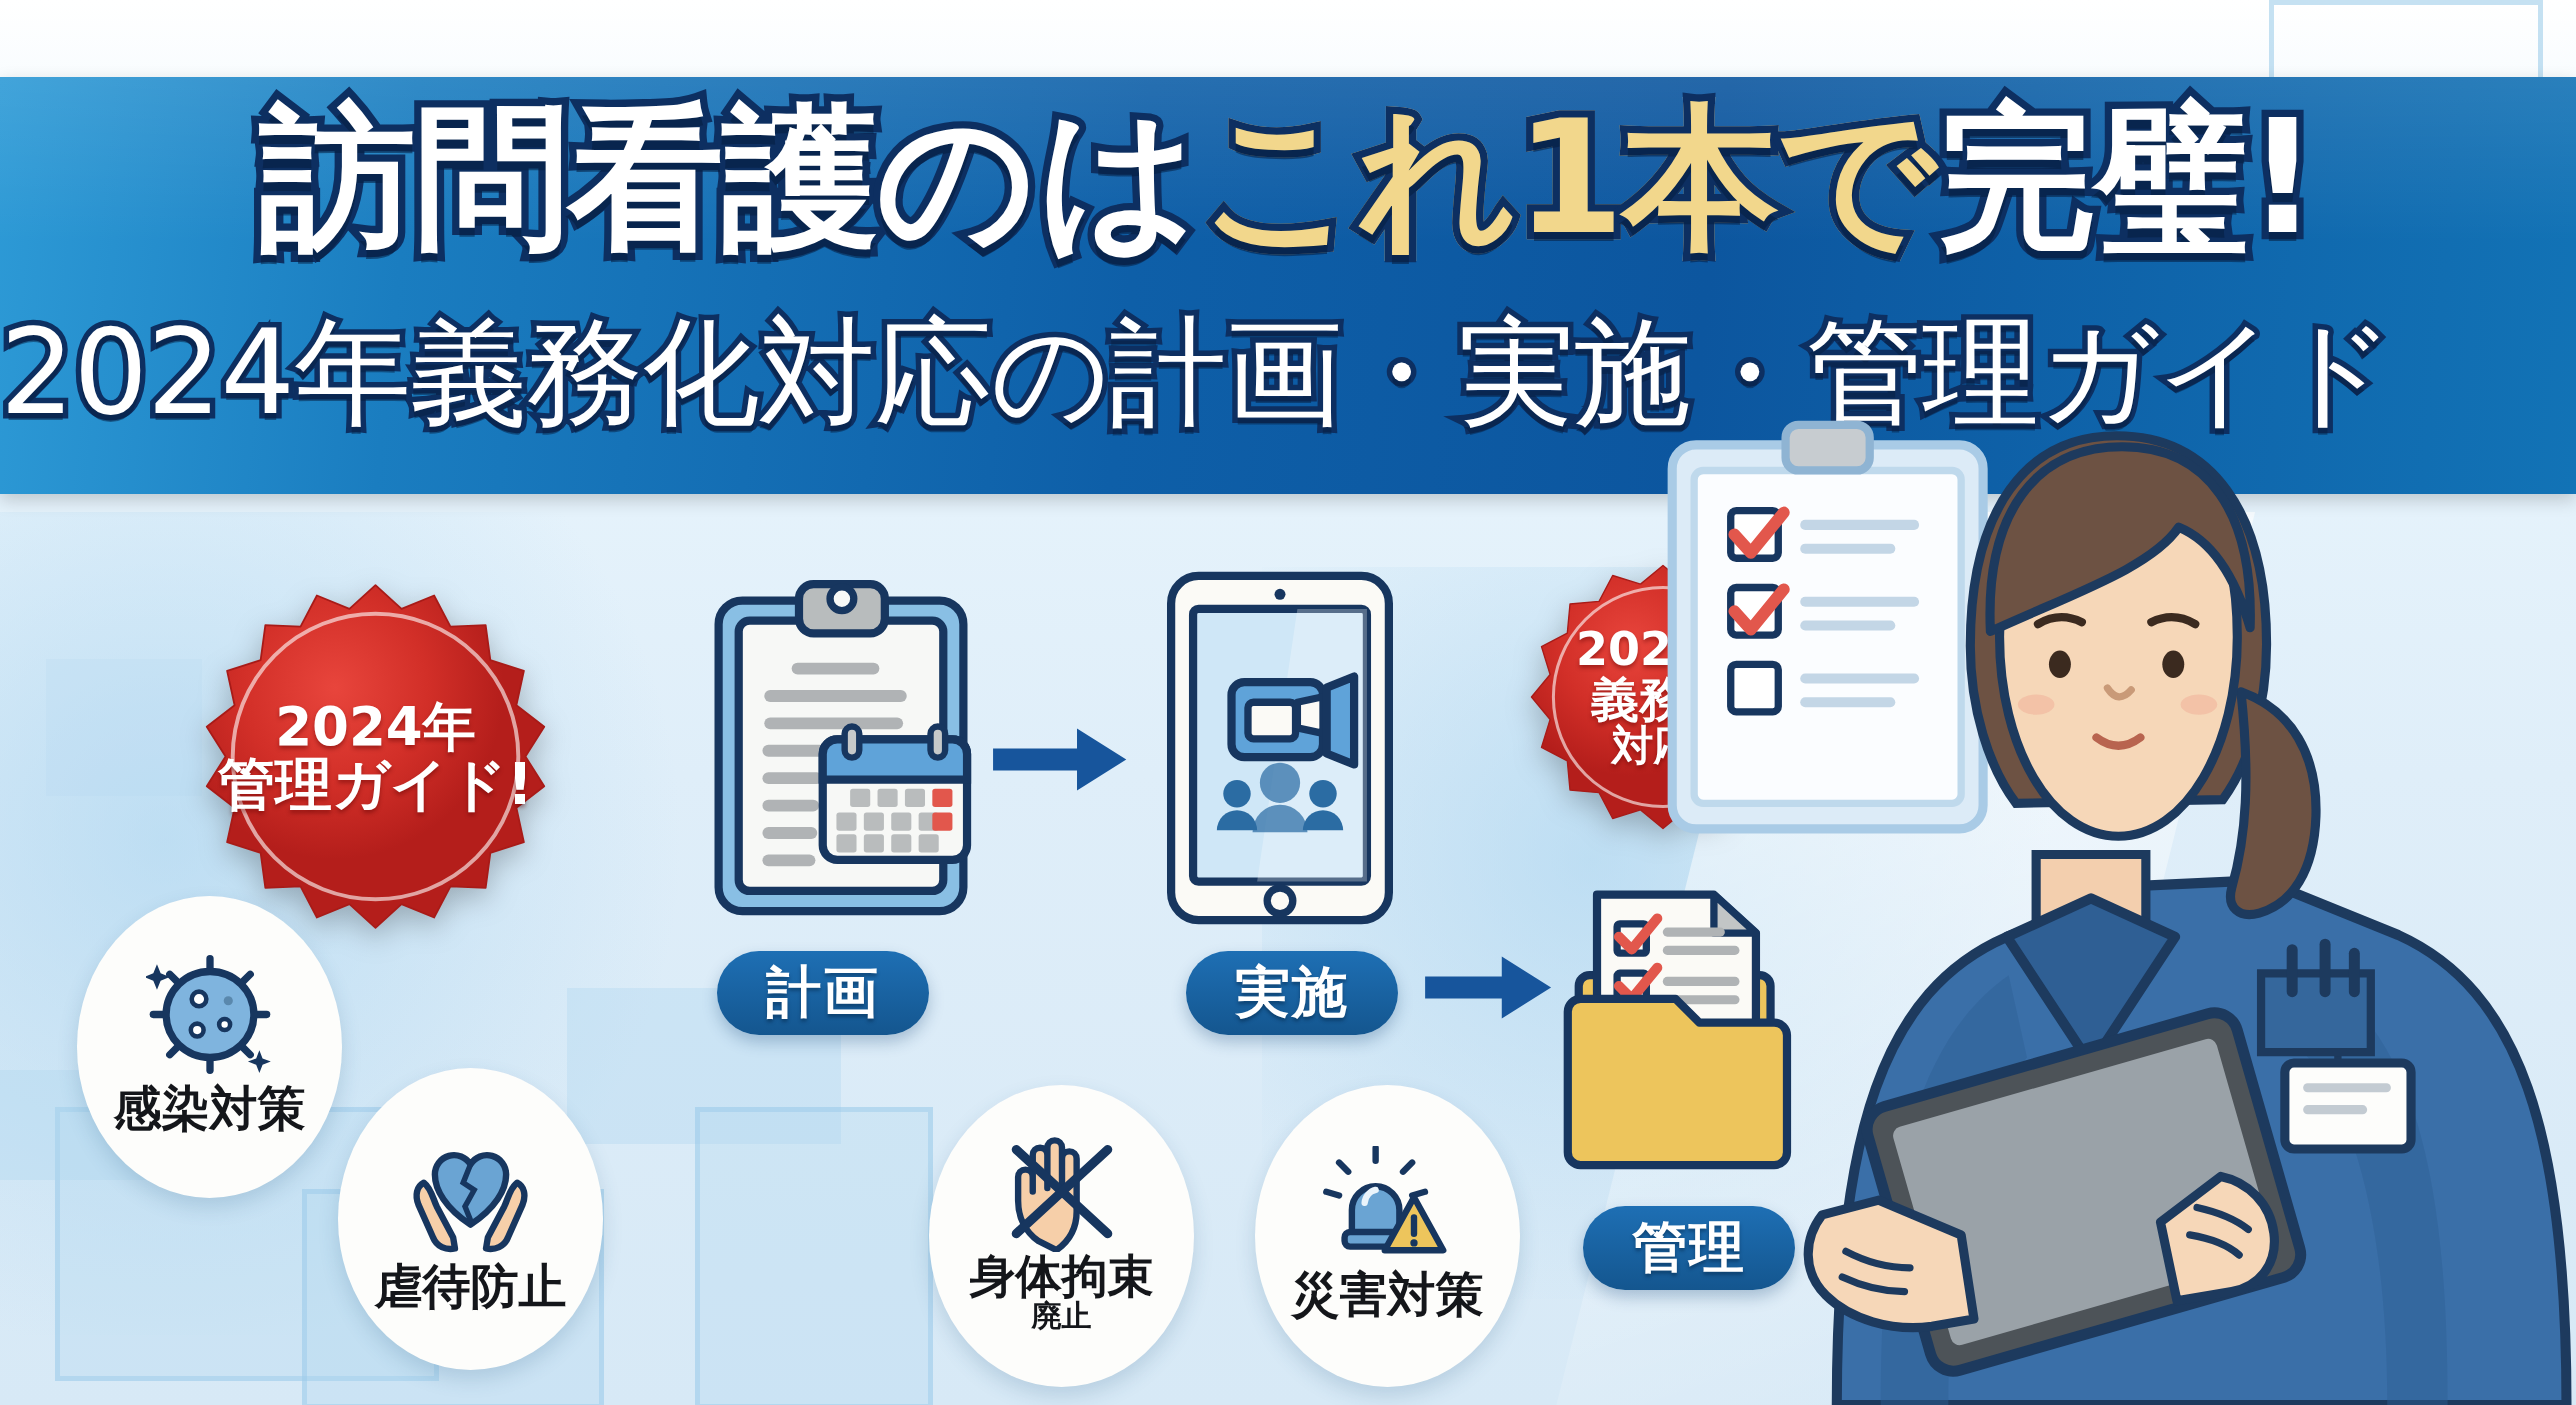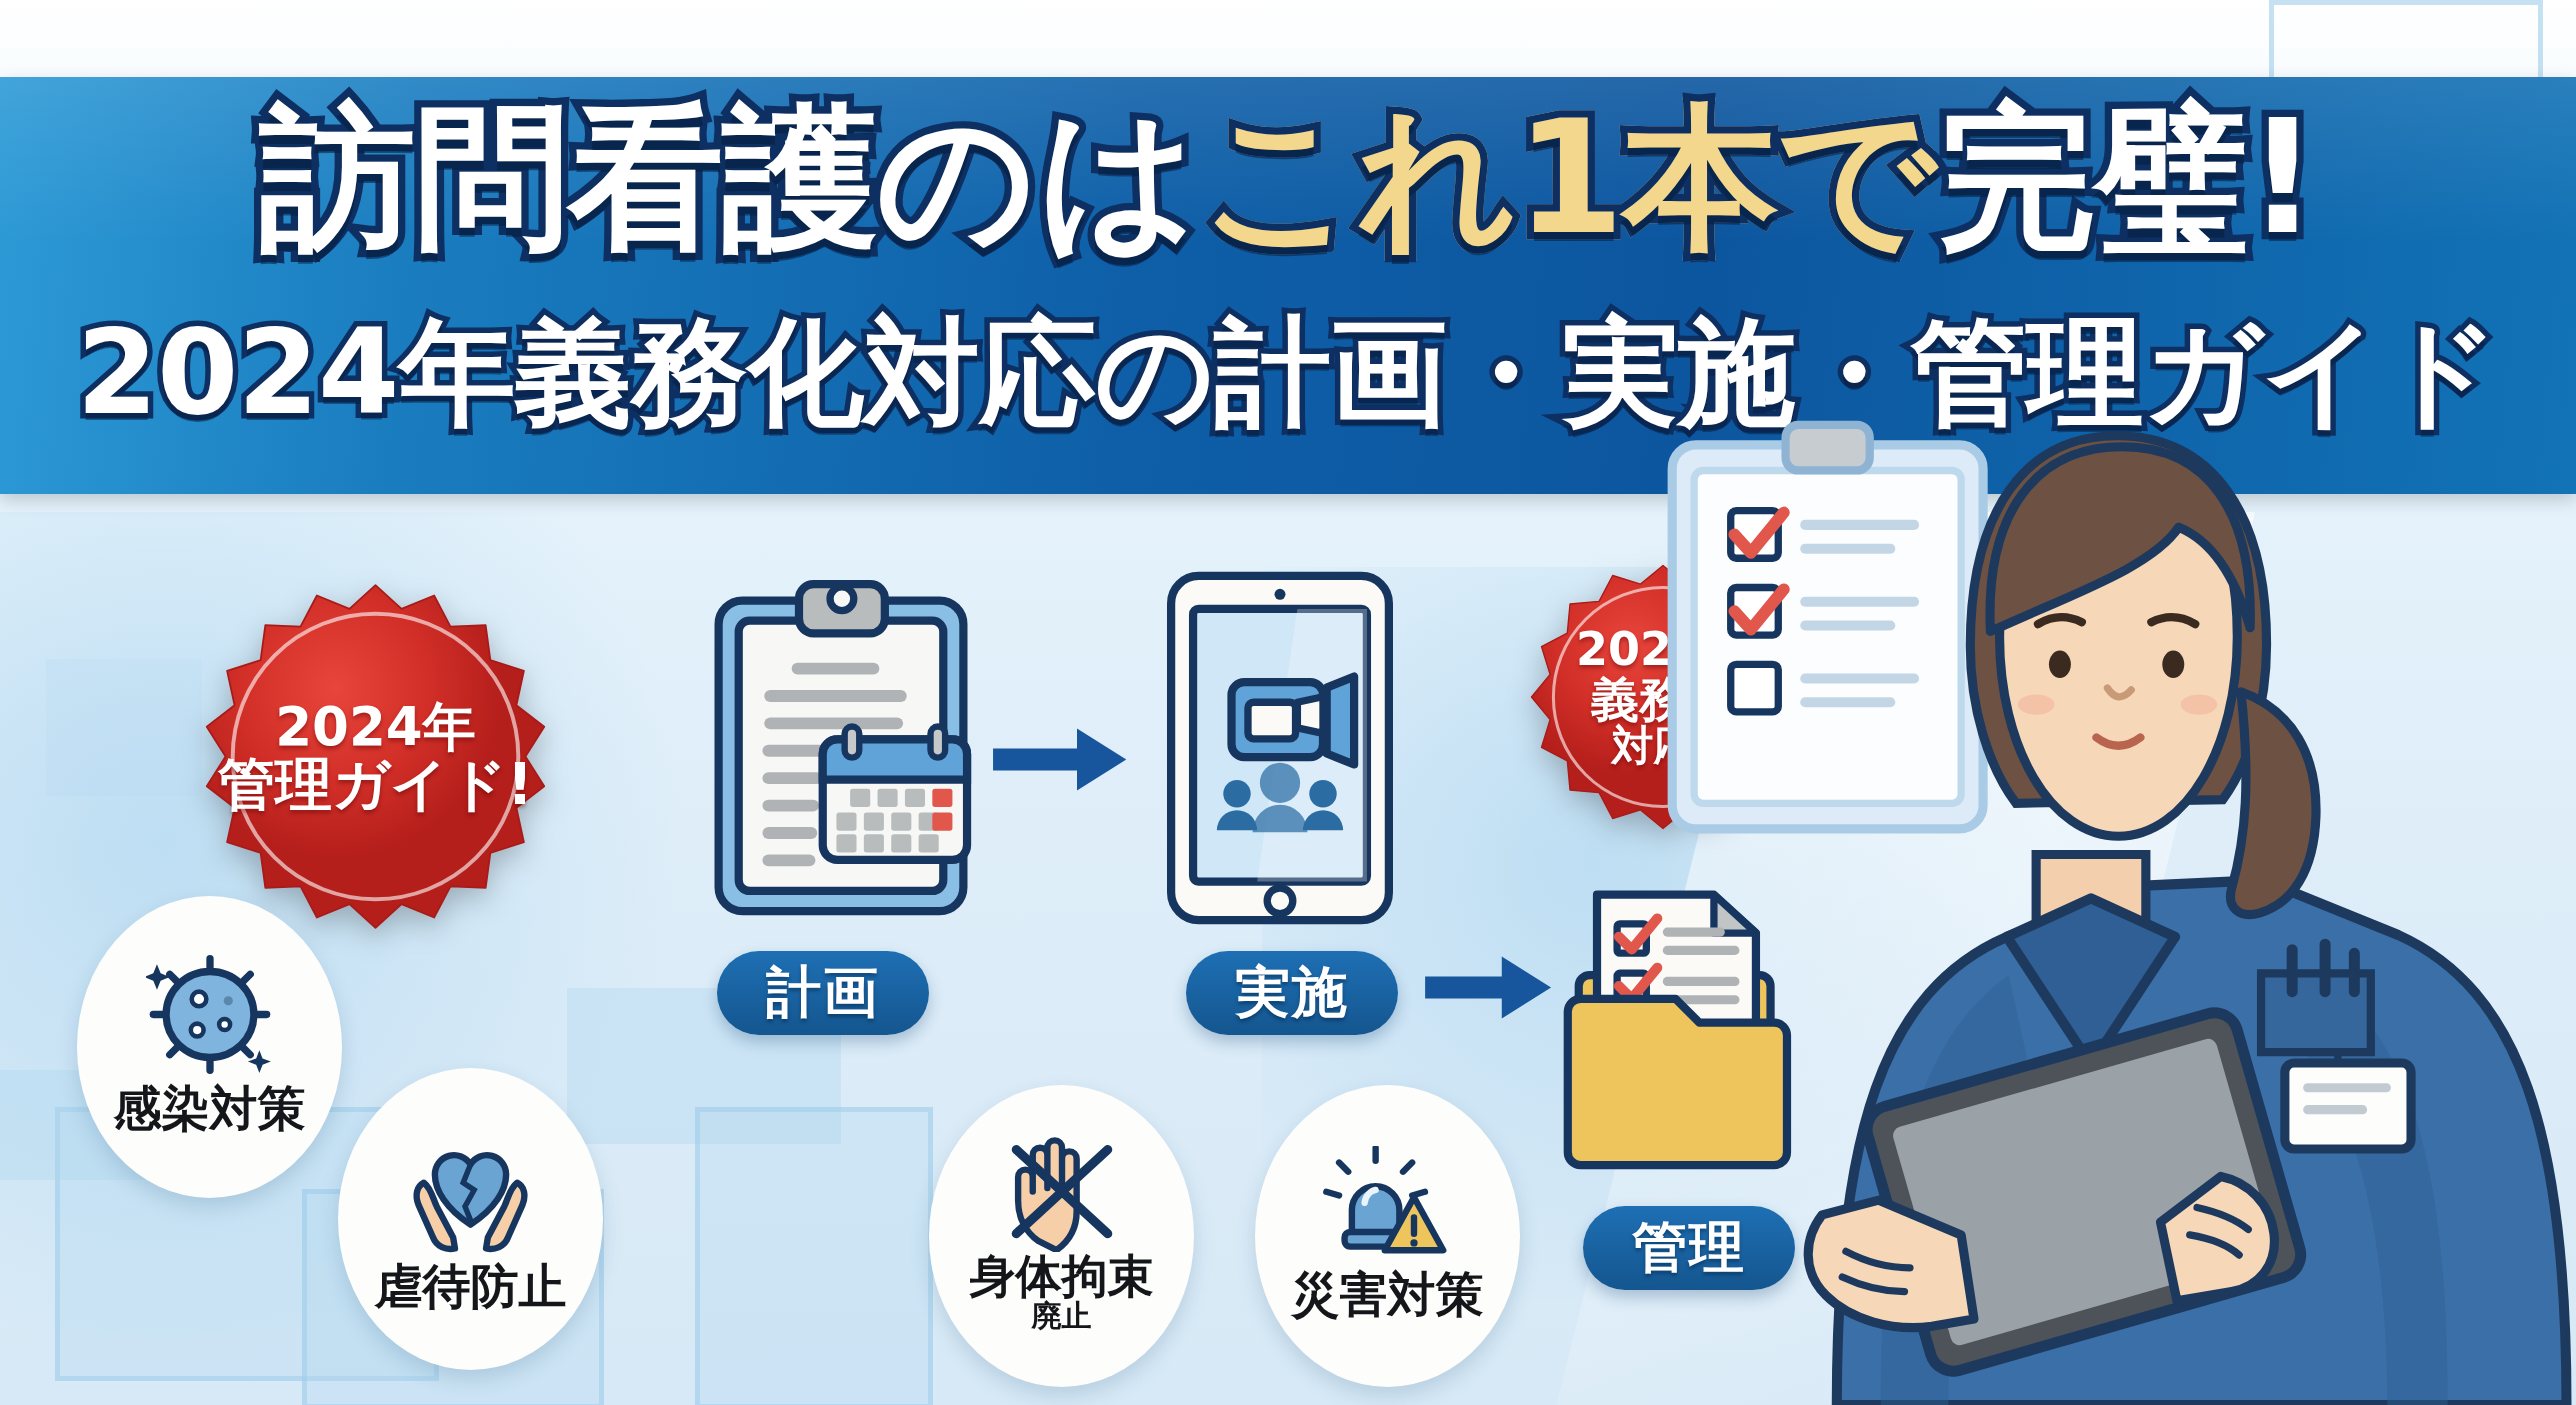--- a/index.html
+++ b/index.html
@@ -34,23 +34,23 @@
     paint-order:stroke fill;
     text-shadow:0 9.1px 0 rgba(6,30,64,.55);
     white-space:nowrap;
   }
   .t.gold{
     color:#f2d78c;
     background:linear-gradient(180deg,#fbeec0 0%,#eccb6e 45%,#d9ae48 60%,#f7e3a8 100%);
     -webkit-background-clip:text;background-clip:text;
   }
   .sub{
-    position:absolute;left:0;right:0;top:218px;text-align:center;
+    position:absolute;left:0;right:0;top:218px;
     font-family:"DejaVu Sans","Liberation Sans",sans-serif;
-    font-weight:bold;font-size:117px;letter-spacing:-0.9px;color:#ffffff;
+    font-weight:normal;font-size:117px;letter-spacing:-0.9px;color:#ffffff;
     -webkit-text-stroke:11px #0d2f61;paint-order:stroke fill;
     text-shadow:0 7.3px 0 rgba(6,30,64,.5);white-space:nowrap;
   }
 
   
   .seal{position:absolute;display:flex;align-items:center;justify-content:center;
     filter:drop-shadow(0 9.1px 14.6px rgba(0,0,0,.25));}
   .seal .txt{position:absolute;inset:0;display:flex;flex-direction:column;
     align-items:center;justify-content:center;gap:1.8px;color:#fff;
     font-family:"DejaVu Sans","Liberation Sans",sans-serif;font-weight:bold;

